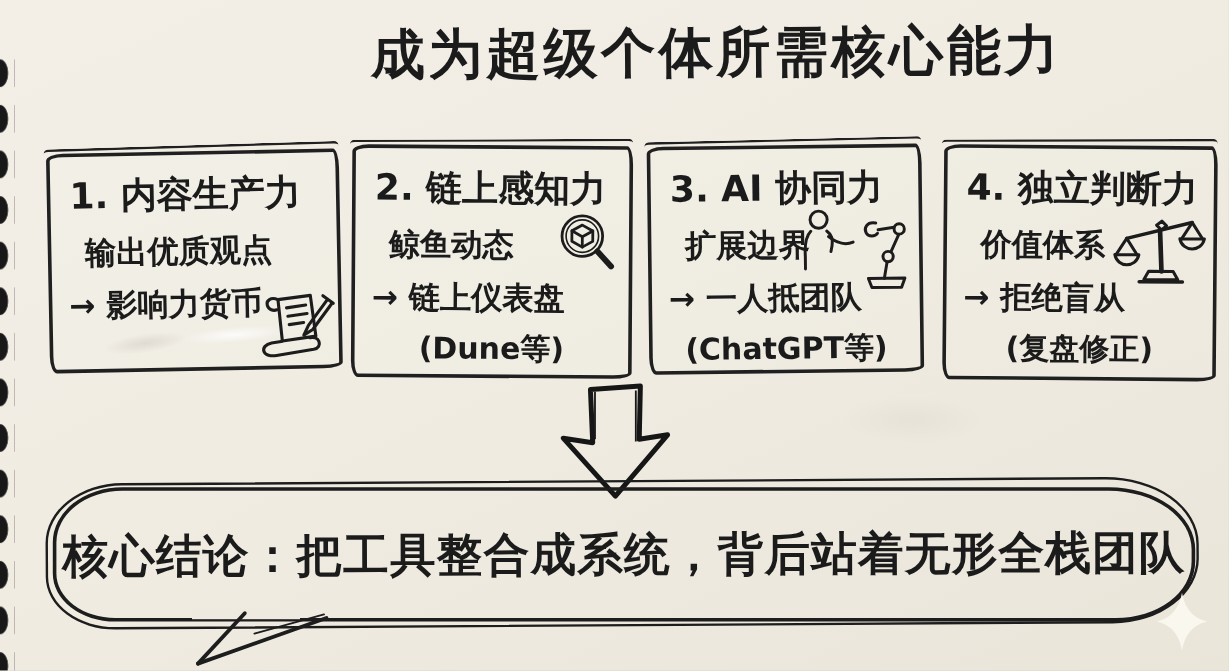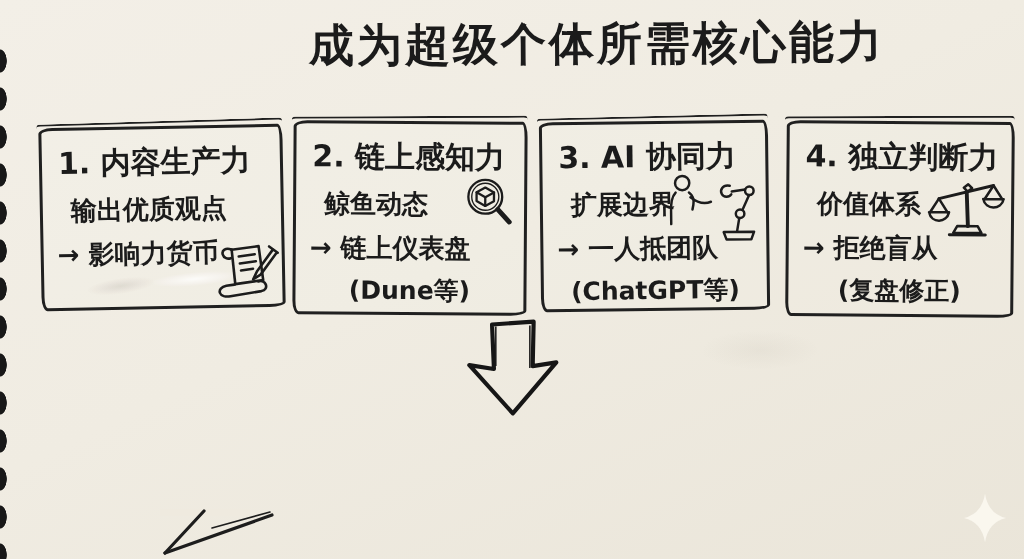--- a/index.html
+++ b/index.html
@@ -156,20 +156,23 @@
   </div>
 
   <span class="big-arrow">
     <svg width="104" height="102" viewBox="0 0 110 104">
       <path d="M36 6 L80 3 L79 50 L104 46 L58 100 L12 49 L38 53 Z" fill="none" stroke="#161616" stroke-width="4.4" stroke-linejoin="round" stroke-linecap="round"></path>
       <path d="M40 8 L40 50" fill="none" stroke="#161616" stroke-width="1.6"></path>
       <path d="M76 7 L76 52" fill="none" stroke="#161616" stroke-width="1.6"></path>
     </svg>
   </span>
 
+  <div class="bubble">
+    <div class="bubble-text">核心结论：把工具整合成系统，背后站着无形全栈团队</div>
+  </div>
   <span class="bubble-tail">
     <svg width="130" height="48" viewBox="0 0 130 48">
       <rect x="10" y="0" width="90" height="7" fill="#efeadf"></rect>
       <g fill="none" stroke="#1d1d1d" stroke-width="3.2" stroke-linecap="round">
         <path d="M54 2 L15 44"></path>
         <path d="M15 44 L122 6"></path>
         <path d="M62 19 L120 3" stroke-width="1.6"></path>
       </g>
     </svg>
   </span>

